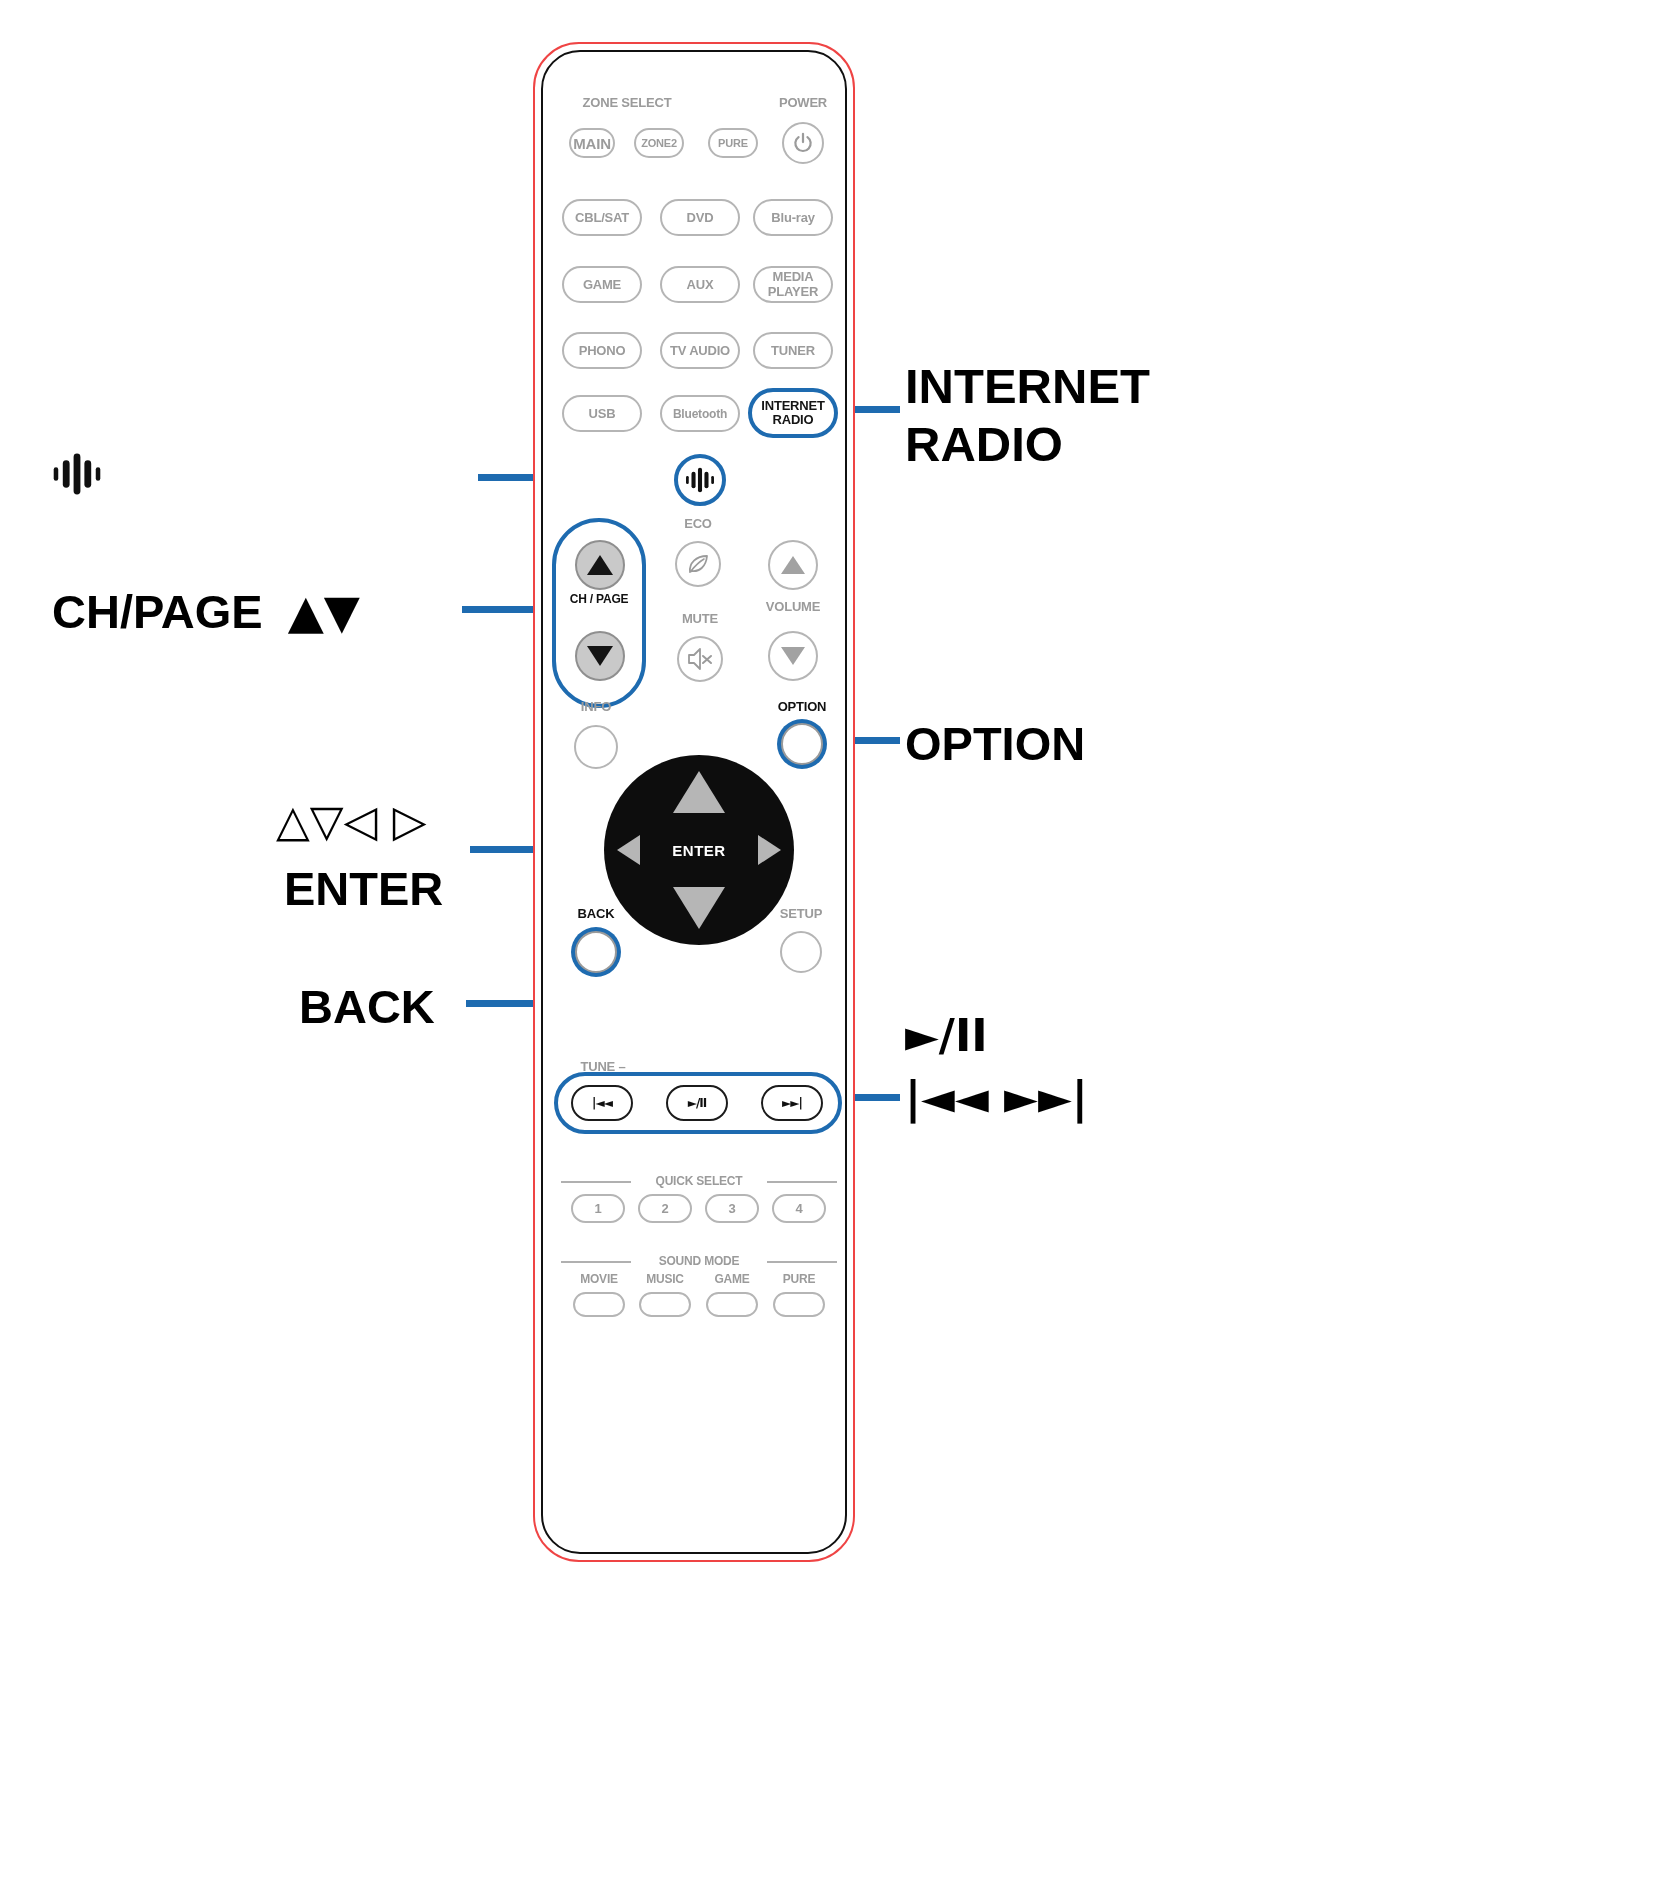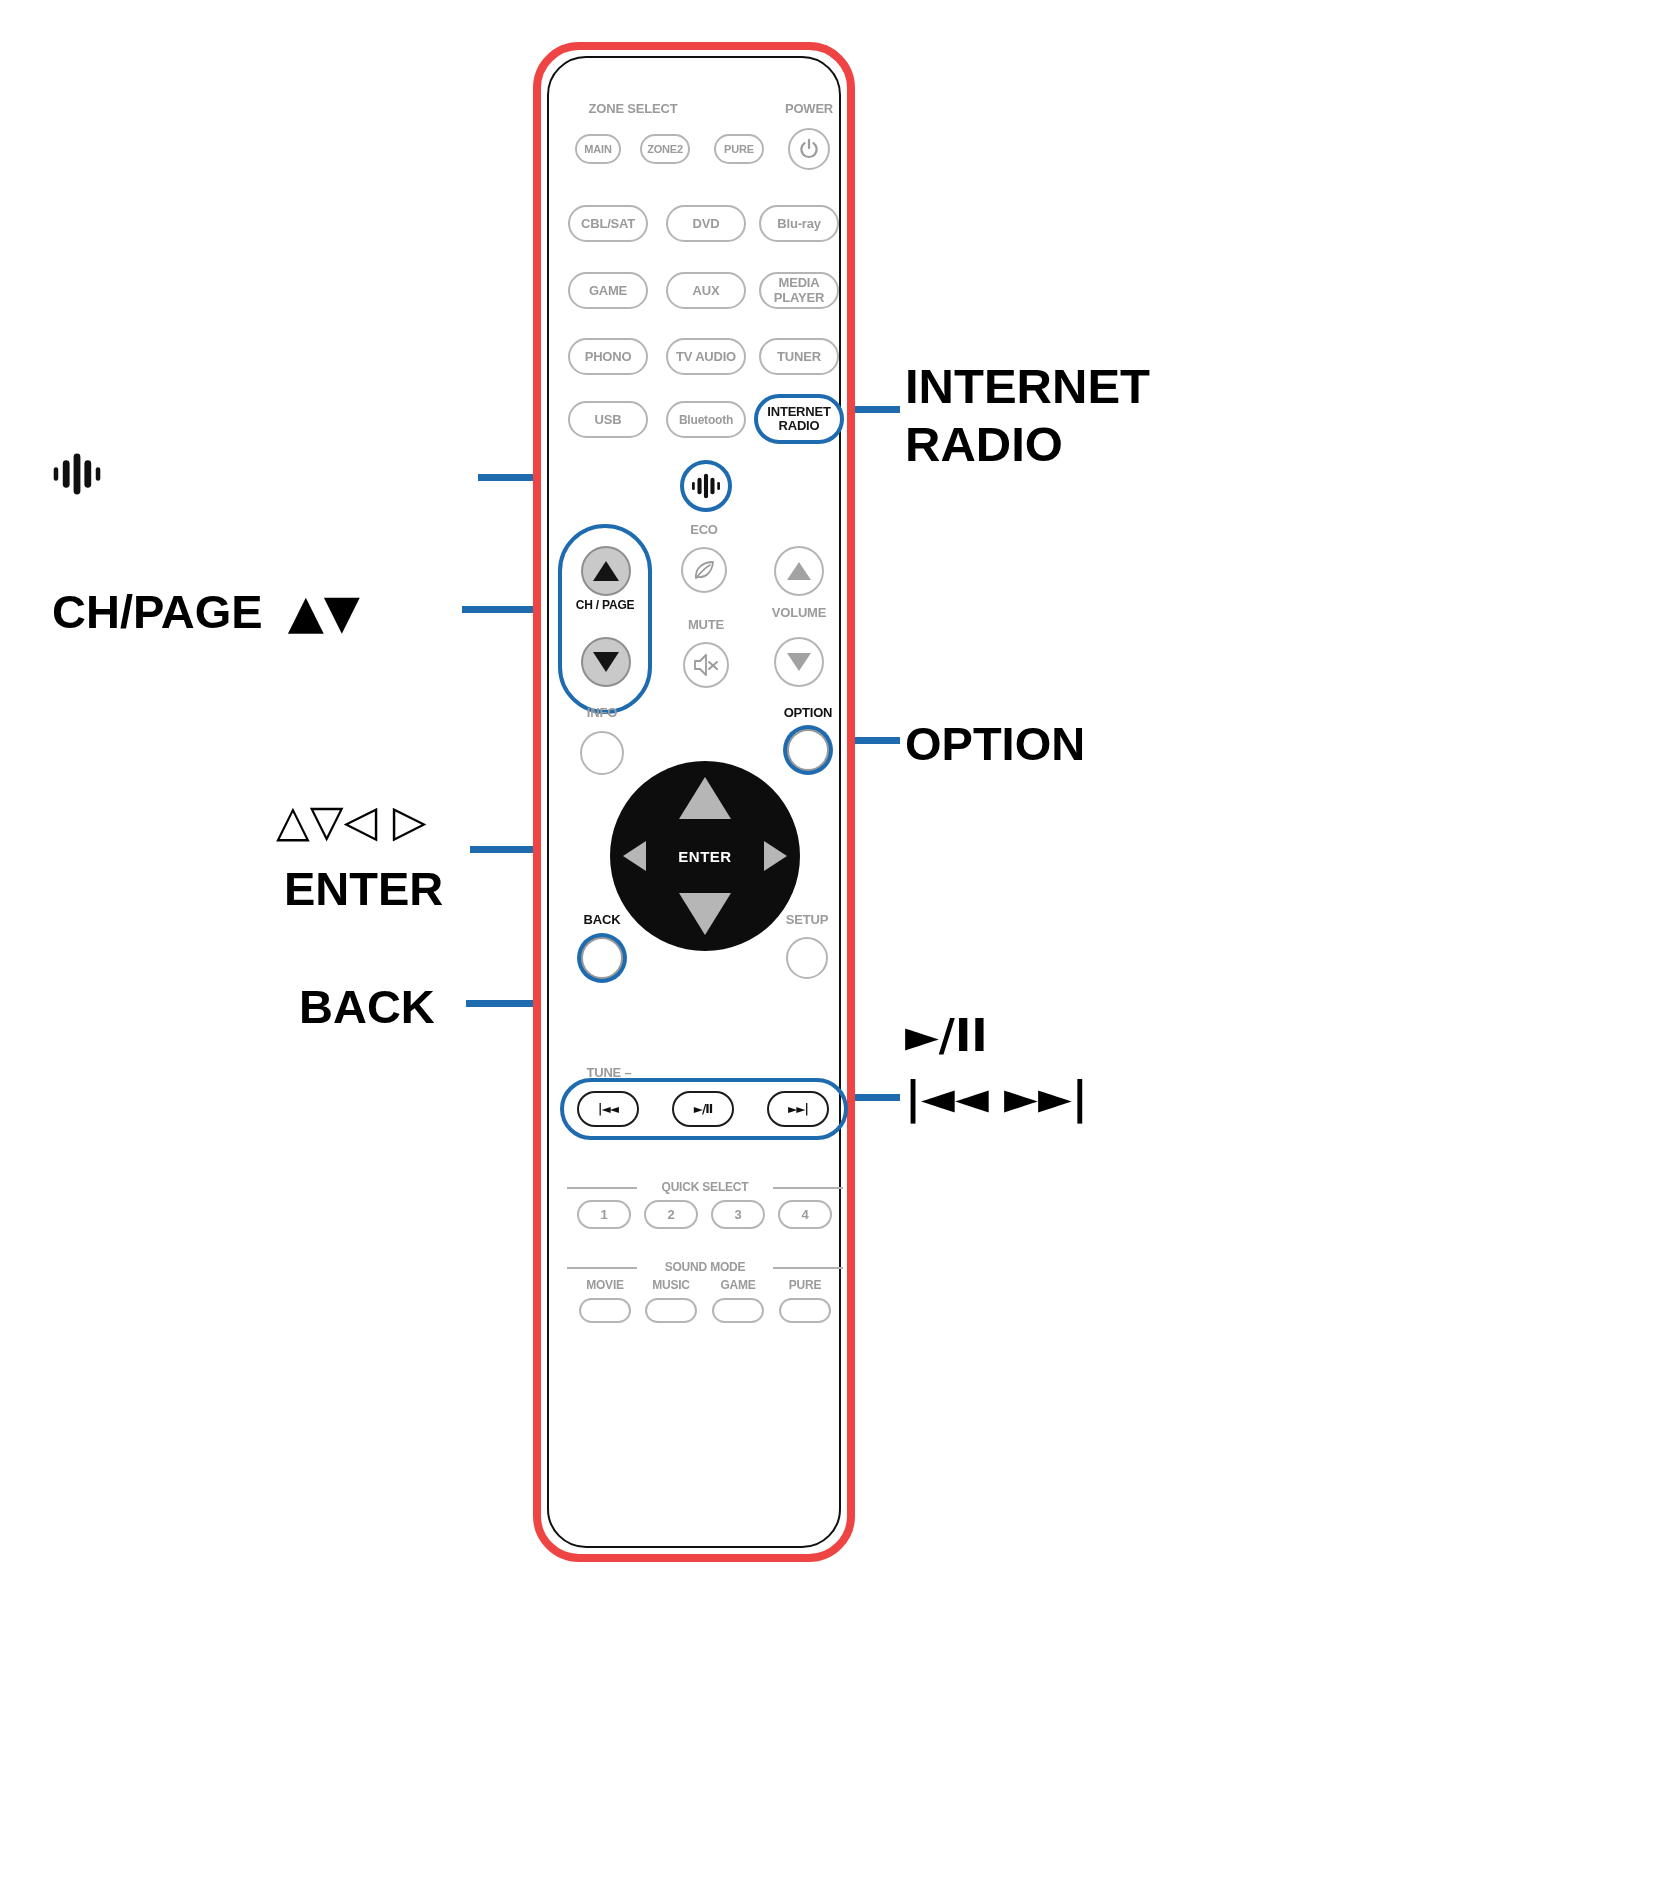--- a/index.html
+++ b/index.html
@@ -5,21 +5,21 @@
   * { margin:0; padding:0; box-sizing:border-box; }
   html,body { background:#ffffff; }
   .page { position:relative; width:1665px; height:1878px; background:#fff;
           font-family:"Liberation Sans","DejaVu Sans",sans-serif; overflow:hidden; }
 
   .callout { position:absolute; font-size:47px; font-weight:700; color:#000; white-space:nowrap; line-height:1.1; }
   .glyph   { font-family:"DejaVu Sans",sans-serif; }
   .cline   { position:absolute; height:7px; background:#1e6bb0; }
 
   .remote  { position:absolute; left:533px; top:42px; width:322px; height:1520px;
-             border:8px solid #ef4444; border-radius:46px; background:#fff; }
+             border:2px solid #ef4444; border-radius:46px; background:#fff; }
   .remote-inner { position:absolute; inset:6px; border:2px solid #101010; border-radius:39px; }
 
   .rlbl { position:absolute; font-size:13px; font-weight:700; color:#9b9b9b;
           text-align:center; letter-spacing:-0.2px; line-height:1.05; }
   .rlbl.dark { color:#111; }
   .rlbl.sm { font-size:12px; }
 
   .oval { position:absolute; width:80px; height:37px; border:2px solid #b5b5b5; border-radius:19px;
           display:flex; align-items:center; justify-content:center; text-align:center;
           font-size:13px; font-weight:700; color:#9b9b9b; letter-spacing:-0.2px; background:#fff; }
@@ -98,21 +98,21 @@
   <div class="cline" style="left:836px; top:406px; width:64px;"></div>
   <div class="cline" style="left:826px; top:737px; width:74px;"></div>
   <div class="cline" style="left:840px; top:1094px; width:60px;"></div>
 
   <div class="remote">
     <div class="remote-inner"></div>
 
     <div class="rlbl" style="left:2px; top:52px; width:180px;">ZONE SELECT</div>
     <div class="rlbl" style="left:198px; top:52px; width:140px;">POWER</div>
 
-    <div class="oval" style="left:34px; top:84px; width:46px; height:30px; font-size:11px;">MAIN</div>
+    <div class="oval" style="left:34px; top:84px; width:46px; height:30px; font-size:15px;">MAIN</div>
     <div class="oval" style="left:99px; top:84px; width:50px; height:30px; font-size:11px;">ZONE2</div>
     <div class="oval" style="left:173px; top:84px; width:50px; height:30px; font-size:11px;">PURE</div>
     <div class="circle" style="left:247px; top:78px; width:42px; height:42px;">
       <svg width="24" height="24" viewBox="0 0 26 26">
         <path d="M13 3 v9" stroke="#9b9b9b" stroke-width="2.4" stroke-linecap="round" fill="none"></path>
         <path d="M8.2 6.6 A 8.3 8.3 0 1 0 17.8 6.6" stroke="#9b9b9b" stroke-width="2.4" stroke-linecap="round" fill="none"></path>
       </svg>
     </div>
 
     <div class="oval" style="left:27px;  top:155px;">CBL/SAT</div>

